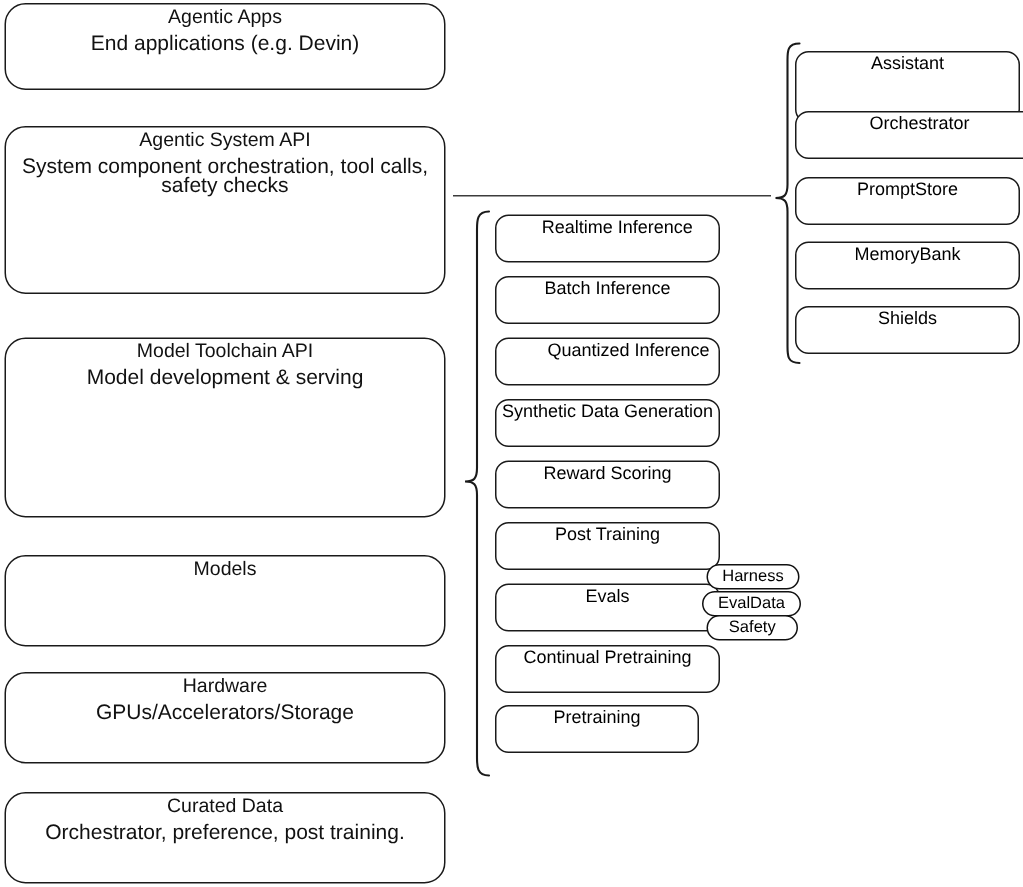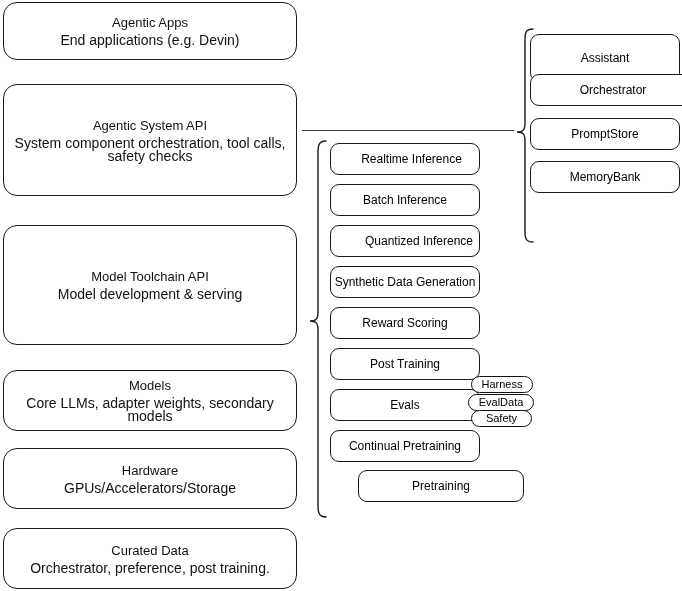--- a/index.html
+++ b/index.html
@@ -19,21 +19,20 @@
     overflow: hidden;
   }
   .node {
     position: absolute;
     box-sizing: border-box;
     background: #ffffff;
     border: 1.4px solid #1a1a1a;
     display: flex;
     flex-direction: column;
     align-items: center;
-    justify-content: center;
     text-align: center;
   }
   .layer {
     border-radius: 14px;
   }
   .layer .title {
     font-size: 13px;
     line-height: 16px;
     color: #111111;
   }
@@ -90,21 +89,20 @@
     <div class="subtitle">System component orchestration, tool calls, safety checks</div>
   </div>
 
   <div class="node layer" style="left:3px; top:225px; width:294px; height:120px;">
     <div class="title">Model Toolchain API</div>
     <div class="subtitle">Model development &amp; serving</div>
   </div>
 
   <div class="node layer" style="left:3px; top:370px; width:294px; height:61px;">
     <div class="title">Models</div>
-    <div class="subtitle">Core LLMs, adapter weights, secondary models</div>
   </div>
 
   <div class="node layer" style="left:3px; top:448px; width:294px; height:61px;">
     <div class="title">Hardware</div>
     <div class="subtitle">GPUs/Accelerators/Storage</div>
   </div>
 
   <div class="node layer" style="left:3px; top:528px; width:294px; height:61px;">
     <div class="title">Curated Data</div>
     <div class="subtitle">Orchestrator, preference, post training.</div>
@@ -136,21 +134,21 @@
   </div>
   <div class="node pillbox" style="left:330px; top:348px; width:150px; height:32px;">
     <div class="title">Post Training</div>
   </div>
   <div class="node pillbox" style="left:330px; top:389px; width:150px; height:32px;">
     <div class="title">Evals</div>
   </div>
   <div class="node pillbox" style="left:330px; top:430px; width:150px; height:32px;">
     <div class="title">Continual Pretraining</div>
   </div>
-  <div class="node pillbox" style="left:330px; top:470px; width:166px; height:32px;margin-left:28px;">
+  <div class="node pillbox" style="left:330px; top:470px; width:136px; height:32px;">
     <div class="title">Pretraining</div>
   </div>
 
   <div class="capsule" style="left:471px; top:376px; width:62px; height:17px;">
     <span>Harness</span>
   </div>
   <div class="capsule" style="left:468px; top:394px; width:66px; height:17px;">
     <span>EvalData</span>
   </div>
   <div class="capsule" style="left:471px; top:410px; width:61px; height:17px;">
@@ -169,14 +167,17 @@
   </div>
   <div class="node pillbox" style="left:530px; top:74px; width:166px; height:32px;">
     <div class="title">Orchestrator</div>
   </div>
   <div class="node pillbox" style="left:530px; top:118px; width:150px; height:32px;">
     <div class="title">PromptStore</div>
   </div>
   <div class="node pillbox" style="left:530px; top:161px; width:150px; height:32px;">
     <div class="title">MemoryBank</div>
   </div>
+  <div class="node pillbox" style="left:530px; top:204px; width:150px; height:32px;">
+    <div class="title">Shields</div>
+  </div>
 
 </div>
 
 </body></html>

